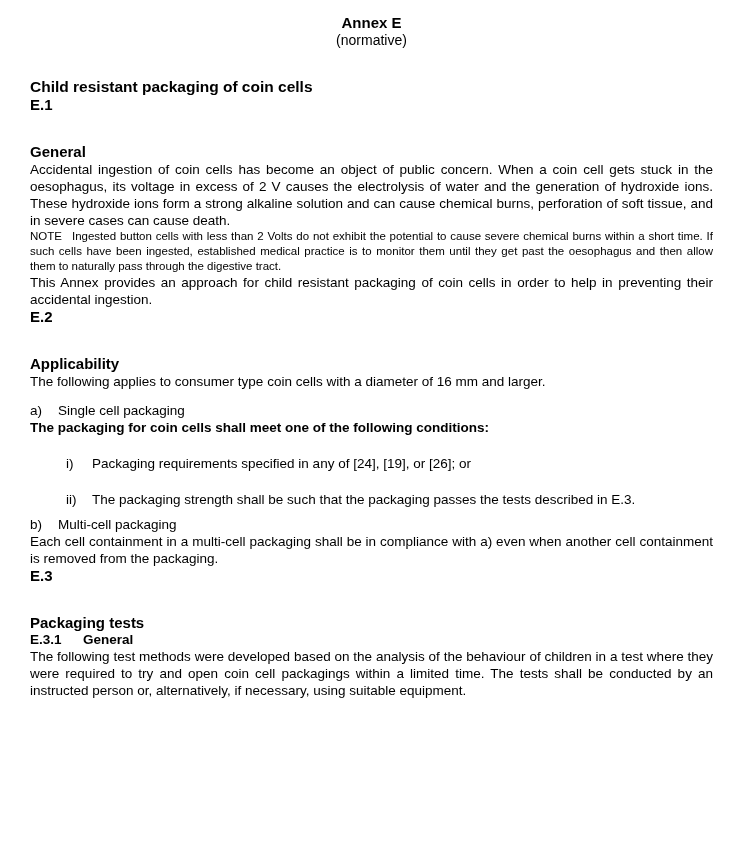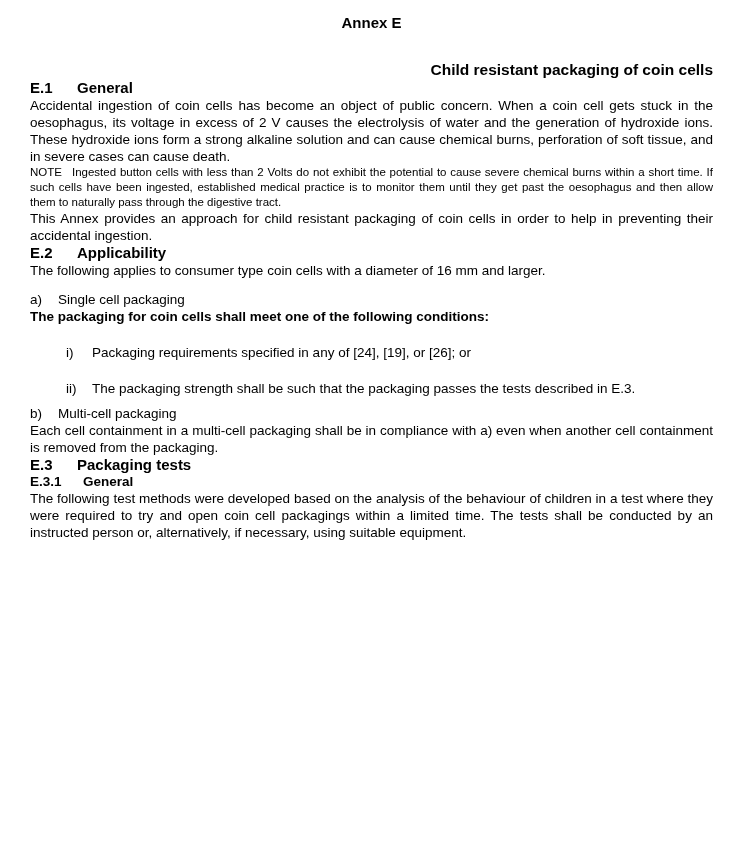--- a/index.html
+++ b/index.html
@@ -25,31 +25,32 @@
     font-weight: bold;
     line-height: 18px;
   }
   .annex-type {
     text-align: center;
     font-size: 14px;
     line-height: 17px;
   }
   .doc-title {
     margin: 29px 0 0 0;
-    text-align: right;
+    text-align: left;
     font-size: 15.5px;
     font-weight: bold;
     line-height: 18px;
   }
   h2.sec {
     margin: 0;
     font-size: 15px;
     font-weight: bold;
     line-height: 18px;
     display: flex;
+    flex-direction: column;
   }
   h2.sec .sec-num { flex: 0 0 47px; }
   h3.subsec {
     margin: 0;
     font-size: 13.5px;
     font-weight: bold;
     line-height: 16px;
     display: flex;
   }
   h3.subsec .sec-num { flex: 0 0 53px; }
@@ -78,38 +79,39 @@
   .li .li-label { flex: 0 0 28px; }
   .li .li-text { flex: 1; text-align: justify; }
   .li.level2 { margin-left: 36px; }
   .li.level2 .li-label { flex: 0 0 26px; }
 
   
   .mt-e1-heading   { margin-top: 37px; }
   .mt-e1-para1     { margin-top: 26px; }
   .mt-e1-note      { margin-top: 28px; }
   .mt-e1-para2     { margin-top: 17px; }
-  .mt-e2-heading   { margin-top: 38px; align-items: center; }
+  .mt-e2-heading   { margin-top: 38px; }
   .mt-e2-para1     { margin-top: 26px; }
   .mt-item-a       { margin-top: 12px; }
   .mt-e2-para2     { margin-top: 26px; font-weight: bold; }
   .mt-item-i       { margin-top: 19px; }
   .mt-item-ii      { margin-top: 19px; }
   .mt-item-b       { margin-top: 8px; }
   .mt-e2-para3     { margin-top: 15px; }
-  .mt-e3-heading   { margin-top: 41px; align-items: center; }
+  .mt-e3-heading   { margin-top: 41px; }
   .mt-e31-heading  { margin-top: 24px; }
   .mt-e31-para1    { margin-top: 22px; }
 </style>
 </head>
 <body>
 
 <div class="page">
 
   <div class="annex-label">Annex E</div>
+  <div class="annex-type">(normative)</div>
 
   <div class="doc-title">Child resistant packaging of coin cells</div>
 
   <h2 class="sec mt-e1-heading">
     <span class="sec-num">E.1</span>
     <span>General</span>
   </h2>
 
   <p class="body mt-e1-para1">Accidental ingestion of coin cells has become an object of public concern. When a coin cell gets stuck in the oesophagus, its voltage in excess of 2 V causes the electrolysis of water and the generation of hydroxide ions. These hydroxide ions form a strong alkaline solution and can cause chemical burns, perforation of soft tissue, and in severe cases can cause death.</p>
 

